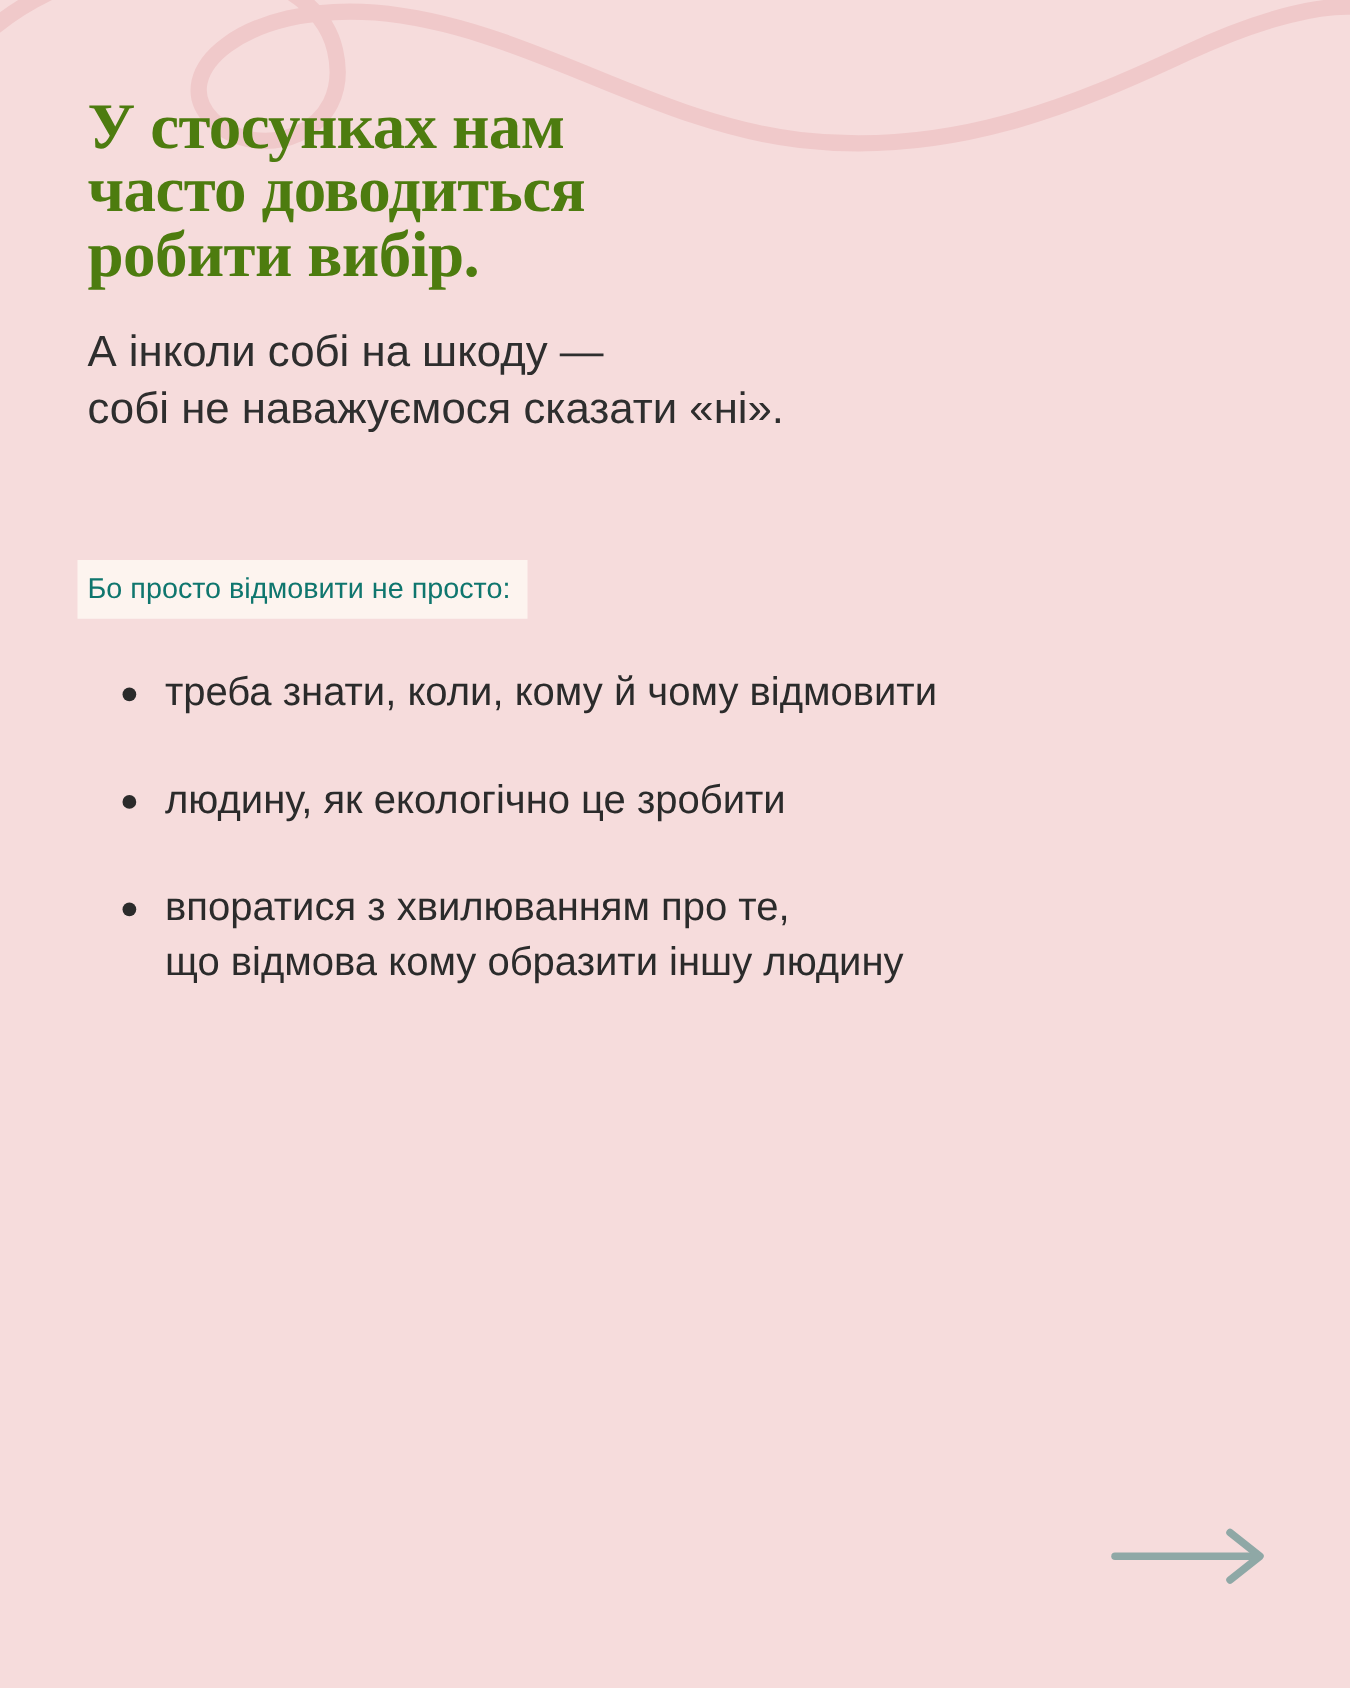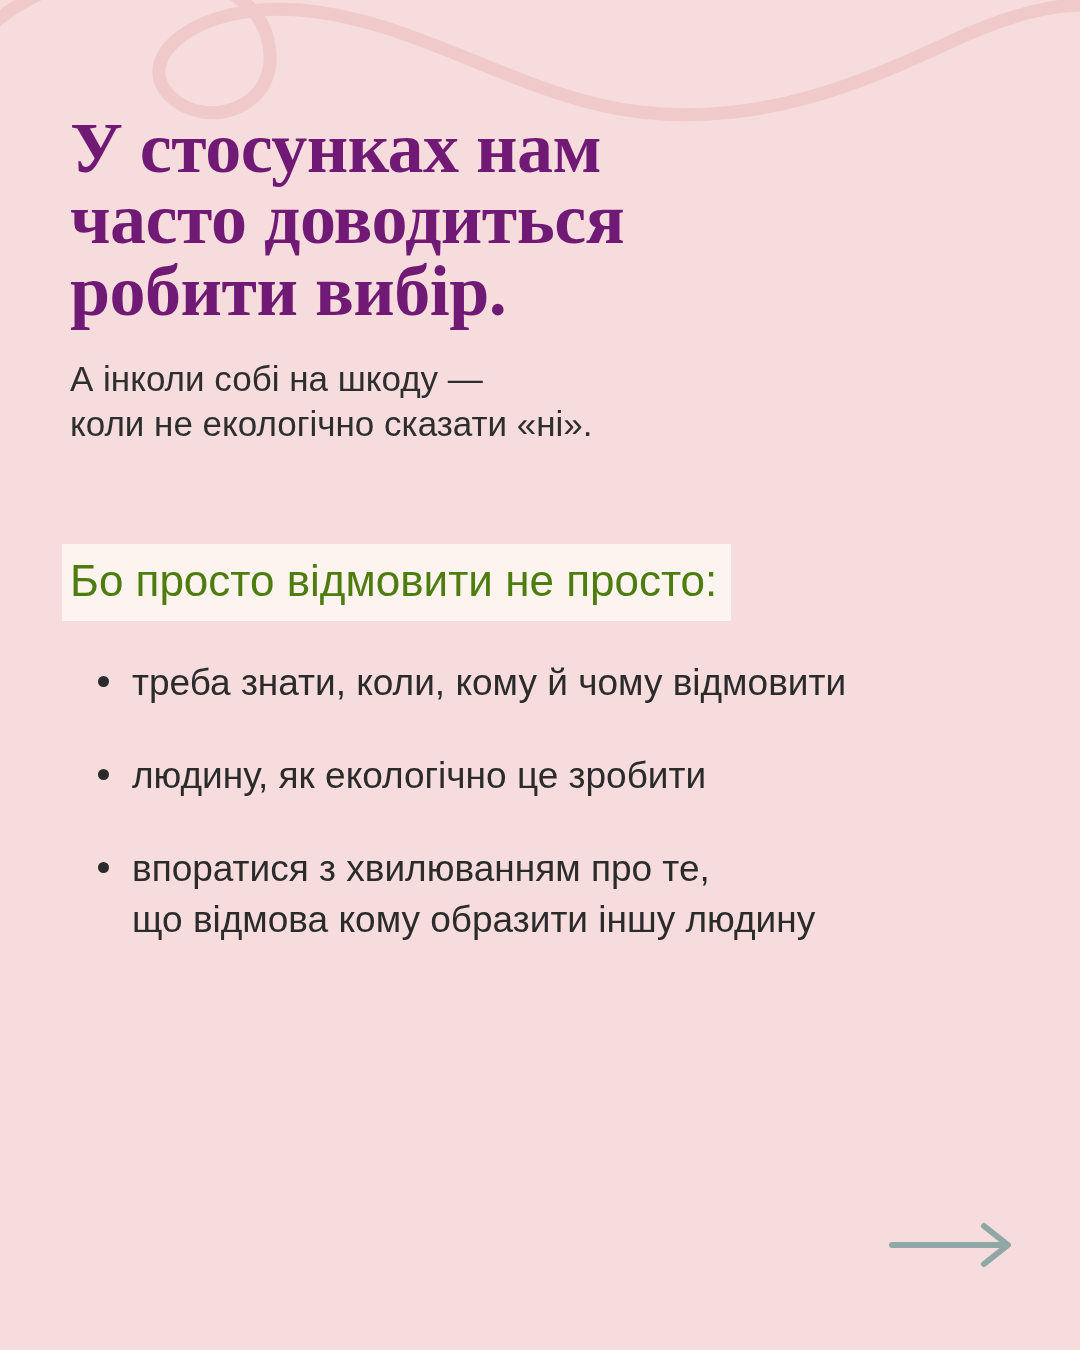--- a/index.html
+++ b/index.html
@@ -35,65 +35,65 @@
 
   .content {
     position: absolute;
     left: 70px;
     top: 0;
     width: 960px;
   }
 
   .headline {
     margin: 0;
-    padding-top: 113px;
+    padding-top: 76px;
     font-family: "Liberation Serif", serif;
     font-weight: 700;
-    font-size: 72px;
+    font-size: 52px;
     line-height: 0.99;
     letter-spacing: -0.5px;
-    color: #701a75;
+    color: #4d7c0f;
     white-space: pre-line;
   }
 
   .subhead {
     margin: 0;
     padding-top: 30px;
     font-family: "Liberation Sans", sans-serif;
     font-size: 35px;
     line-height: 1.28;
     color: #2e2e2e;
     white-space: pre-line;
   }
 
   .highlight-wrap {
     margin-top: 98px;
     display: block;
   }
   .highlight {
     display: inline-block;
     background: #fdf4ef;
-    color: #4d7c0f;
-    font-size: 44px;
+    color: #0f766e;
+    font-size: 23px;
     line-height: 1.42;
     padding: 6px 14px 8px 8px;
     margin-left: -8px;
   }
 
   ul.bullets {
     list-style: none;
     margin: 0;
     padding: 0;
     padding-top: 36px;
   }
   ul.bullets li {
     position: relative;
     padding-left: 62px;
     margin-bottom: 42px;
-    font-size: 37px;
+    font-size: 32px;
     line-height: 1.38;
     color: #2b2b2b;
     white-space: pre-line;
   }
   ul.bullets li::before {
     content: "";
     position: absolute;
     left: 28px;
     top: 19px;
     width: 11px;
@@ -119,21 +119,21 @@
     <path d="M-10 46 C 90 -40, 250 -18, 268 60 C 284 128, 206 152, 170 116 C 132 78, 196 22, 300 30 C 420 40, 520 118, 640 132 C 760 146, 860 104, 950 62 C 1010 34, 1060 22, 1090 26" fill="none" stroke="#f0c9ca" stroke-width="13" stroke-linecap="round"></path>
   </svg>
 
   <div class="content">
 
     <h1 class="headline">У стосунках нам
 часто доводиться
 робити вибір.</h1>
 
     <p class="subhead">А інколи собі на шкоду —
-коли не екологічно сказати «ні».</p>
+собі не наважуємося сказати «ні».</p>
 
     <div class="highlight-wrap">
       <span class="highlight">Бо просто відмовити не просто:</span>
     </div>
 
     <ul class="bullets">
       <li>треба знати, коли, кому й чому відмовити</li>
       <li>людину, як екологічно це зробити</li>
       <li>впоратися з хвилюванням про те,
 що відмова кому образити іншу людину</li>

